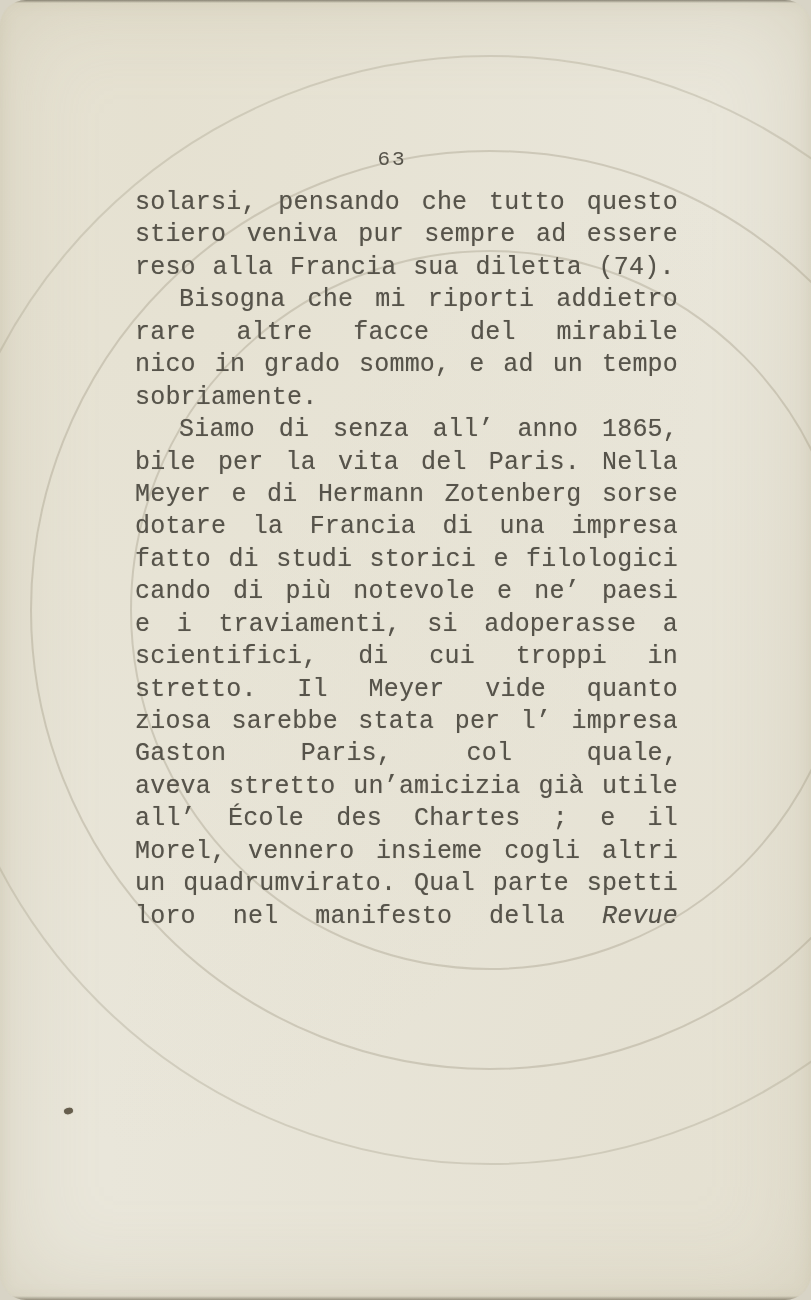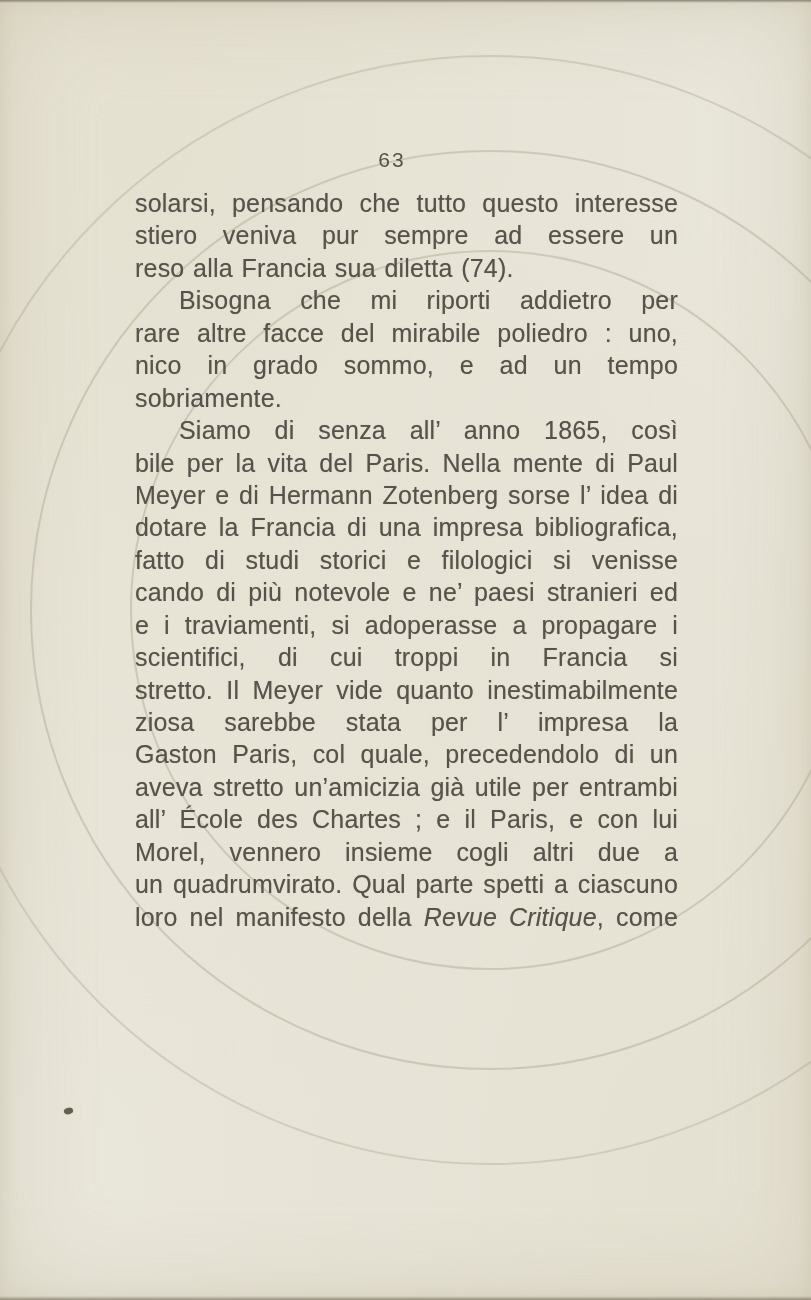--- a/index.html
+++ b/index.html
@@ -18,21 +18,22 @@
   }
   .scan {
     position: relative;
     width: 811px;
     height: 1300px;
     overflow: hidden;
     background:
       radial-gradient(ellipse at 18% 8%, rgba(214,204,172,0.20), transparent 62%),
       radial-gradient(ellipse at 85% 92%, rgba(208,198,168,0.16), transparent 60%),
       var(--paper);
-    font-family: Liberation Sans, sans-serif;
+    font-family: Liberation Mono, monospace;
+    border-radius: 26px;
   }
   .vignette {
     position: absolute;
     inset: 0;
     box-shadow:
       inset 0 0 95px rgba(178,168,138,0.32),
       inset 0 0 16px rgba(168,158,128,0.22);
     pointer-events: none;
     z-index: 6;
   }

